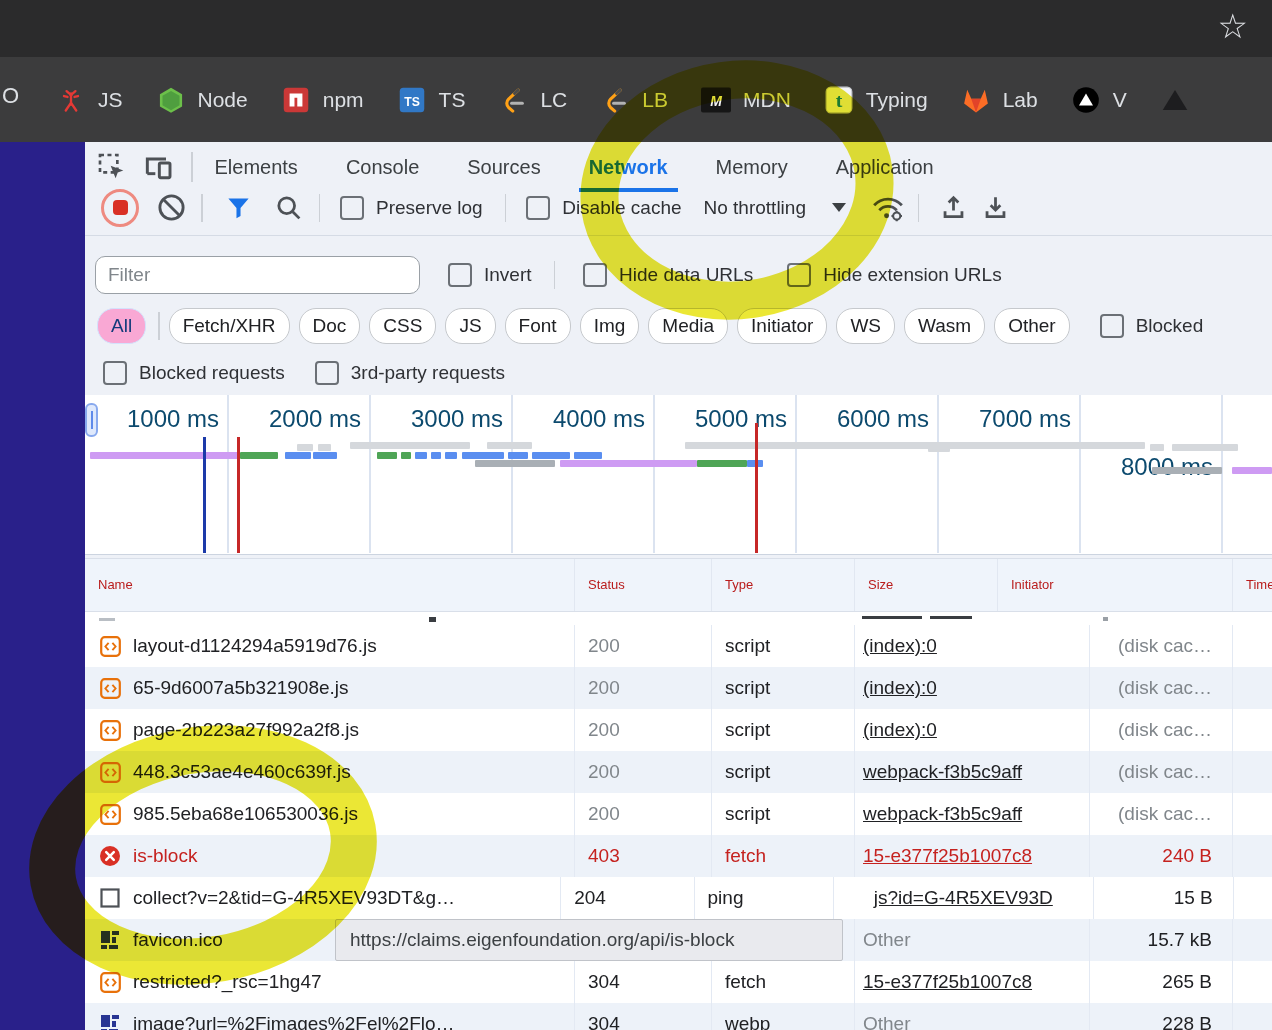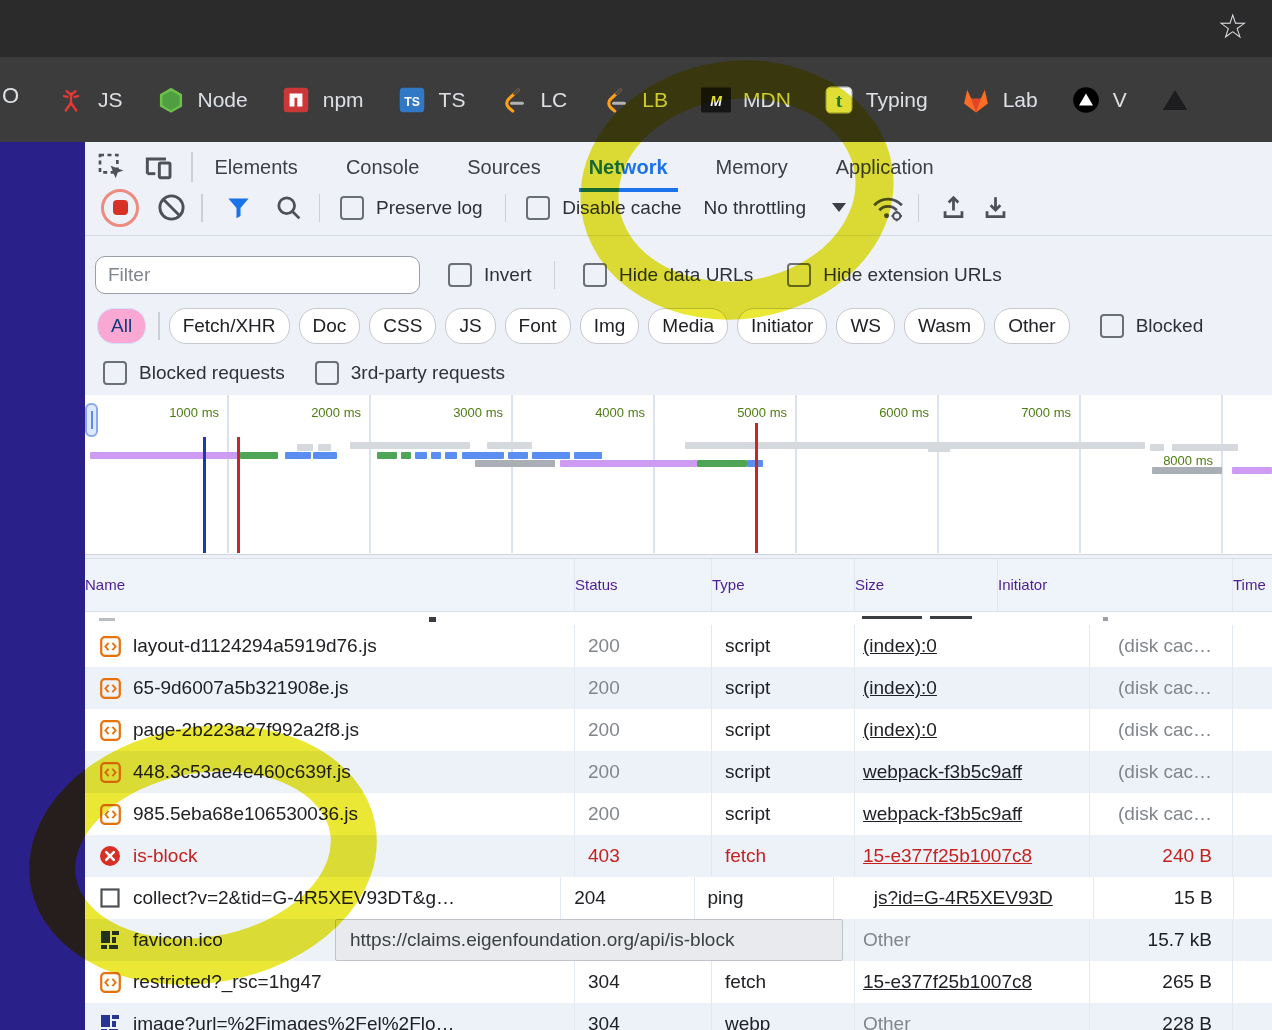--- a/index.html
+++ b/index.html
@@ -42,29 +42,29 @@
   
   .chipsrow{position:absolute;left:0;top:160px;width:1187px;height:48px;display:flex;align-items:center;overflow:hidden;}
   .chip{height:34px;line-height:34px;border:1.5px solid #c6c9cd;border-radius:17px;background:#fff;color:#202124;
         font-size:19px;padding:0 13px;margin-left:9px;white-space:nowrap;}
   .chip.sel{background:#f9a8d4;border-color:#d4e2fc;color:#123a7a;margin-left:12px;}
   .chipsep{width:1.5px;height:28px;background:#ccd0d6;margin-left:12px;}
   .checksrow{position:absolute;left:0;top:208px;width:1187px;height:45px;display:flex;align-items:center;}
   
   .overview{position:absolute;left:0;top:253px;width:1187px;height:160px;background:#fff;border-bottom:1px solid #ccd4e0;box-sizing:border-box;}
   .gline{position:absolute;top:0;width:2px;height:158px;background:#dbe3f0;}
-  .tick{position:absolute;top:10px;width:132px;text-align:right;font-size:13px;color:#4d7c0f;}
+  .tick{position:absolute;top:10px;width:132px;text-align:right;font-size:24px;color:#0c4a6e;}
   .obar{position:absolute;height:7px;border-radius:1px;}
   .oline{position:absolute;width:2.5px;}
   .handle{position:absolute;left:0;top:8px;width:13px;height:34px;border:2px solid #88a9ee;background:#dfe9fc;border-radius:6px;box-sizing:border-box;}
   .handle i{display:block;width:2px;height:18px;background:#5f8bea;margin:6px auto 0;}
   
   .nettable{position:absolute;left:0;top:416px;width:1187px;height:472px;background:#fff;overflow:hidden;}
   .thead{display:flex;height:54px;background:#eff4fb;border-top:1px solid #d9dfe9;border-bottom:1.5px solid #d9dfe9;box-sizing:border-box;}
-  .th{font-size:15px;color:#4c1d95;line-height:51px;box-sizing:border-box;border-right:1.5px solid #e1e7f1;overflow:hidden;white-space:nowrap;}
+  .th{font-size:13px;color:#b91c1c;line-height:51px;padding-left:13px;box-sizing:border-box;border-right:1.5px solid #e1e7f1;overflow:hidden;white-space:nowrap;}
   .trow{display:flex;height:42px;}
   .trow.alt{background:#edf2f9;}
   .td{font-size:19px;color:#202124;line-height:42px;box-sizing:border-box;border-right:1.5px solid #e3e9f3;
       overflow:hidden;white-space:nowrap;padding-left:13px;display:flex;align-items:center;}
   .td.namec{padding-left:14px;gap:12px;}
   .td.sizec{justify-content:flex-end;padding-right:20px;padding-left:4px;}
   .td .ricon{display:inline-flex;width:22px;height:22px;align-items:center;justify-content:center;flex:none;}
   .gray{color:#80868b;}
   .errtxt{color:#c5221f;}
   .ilink{text-decoration:underline;color:#202124;}

